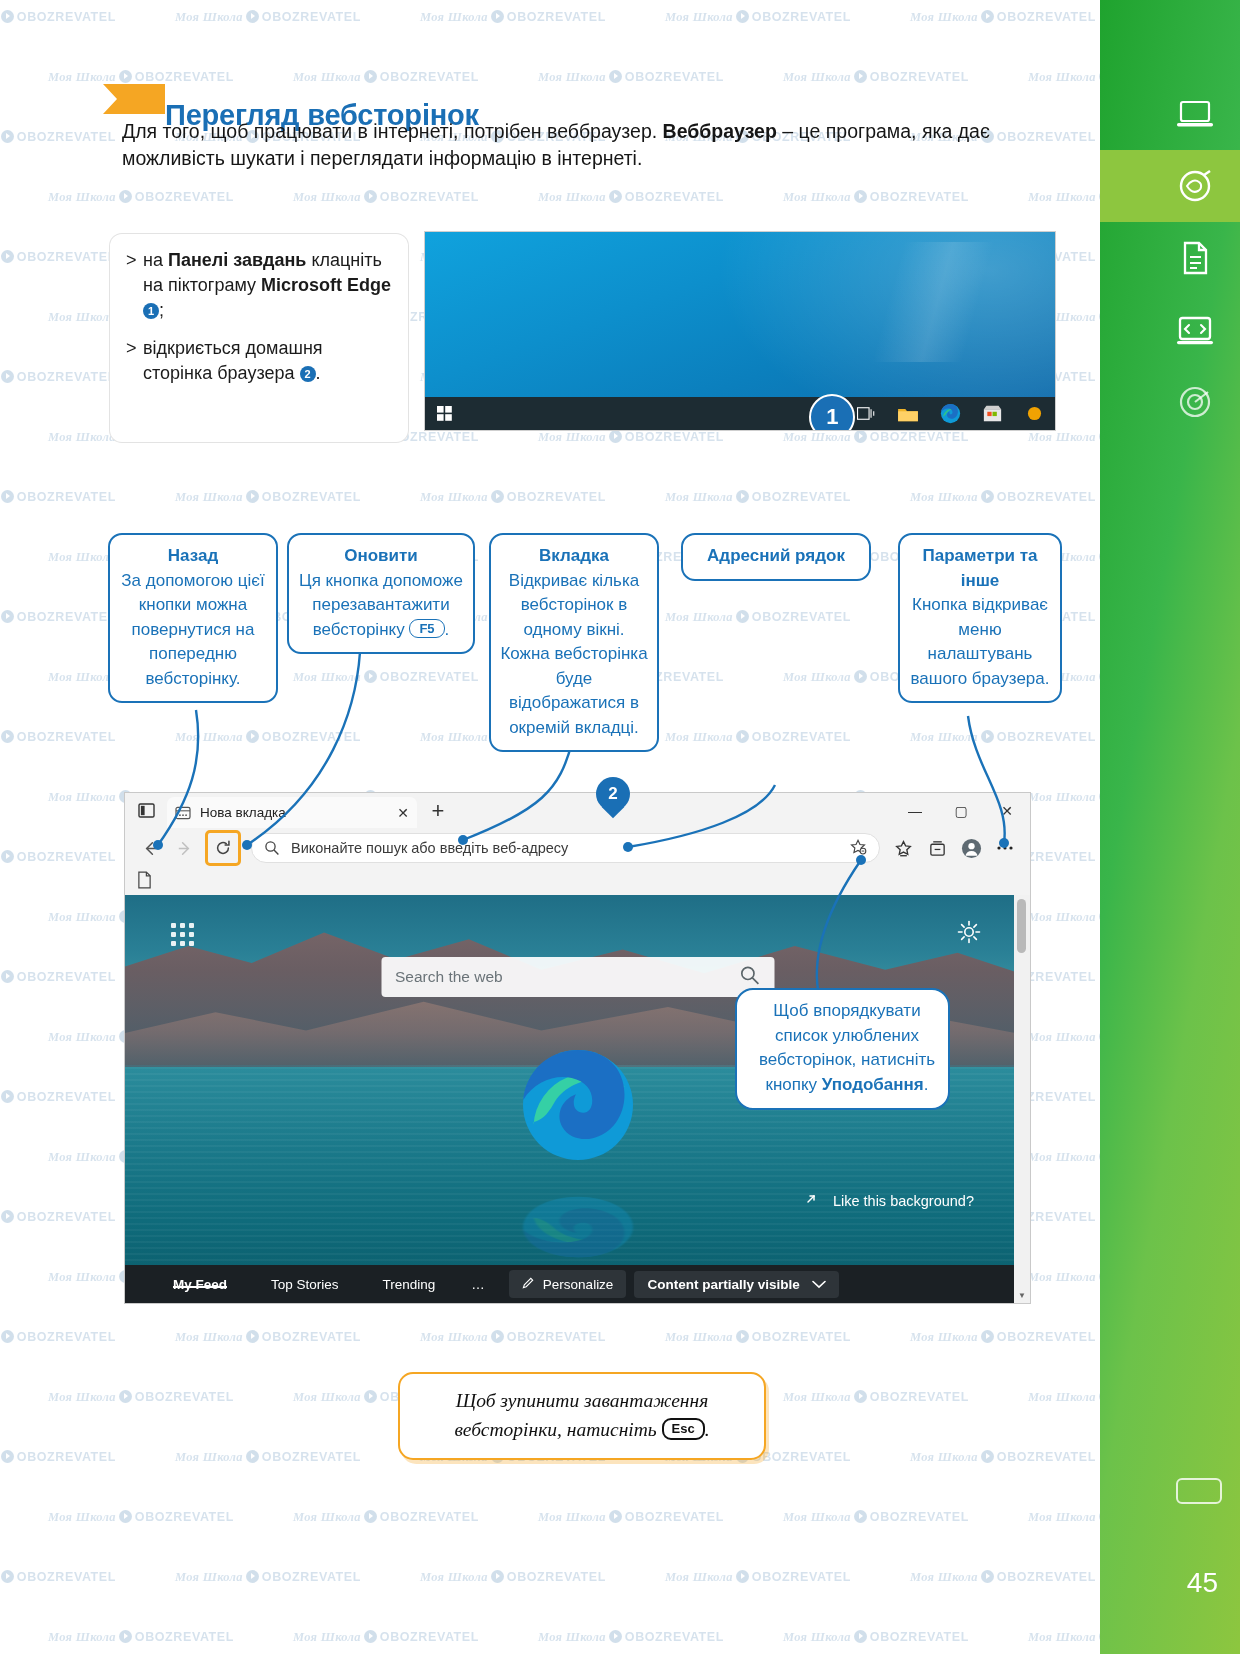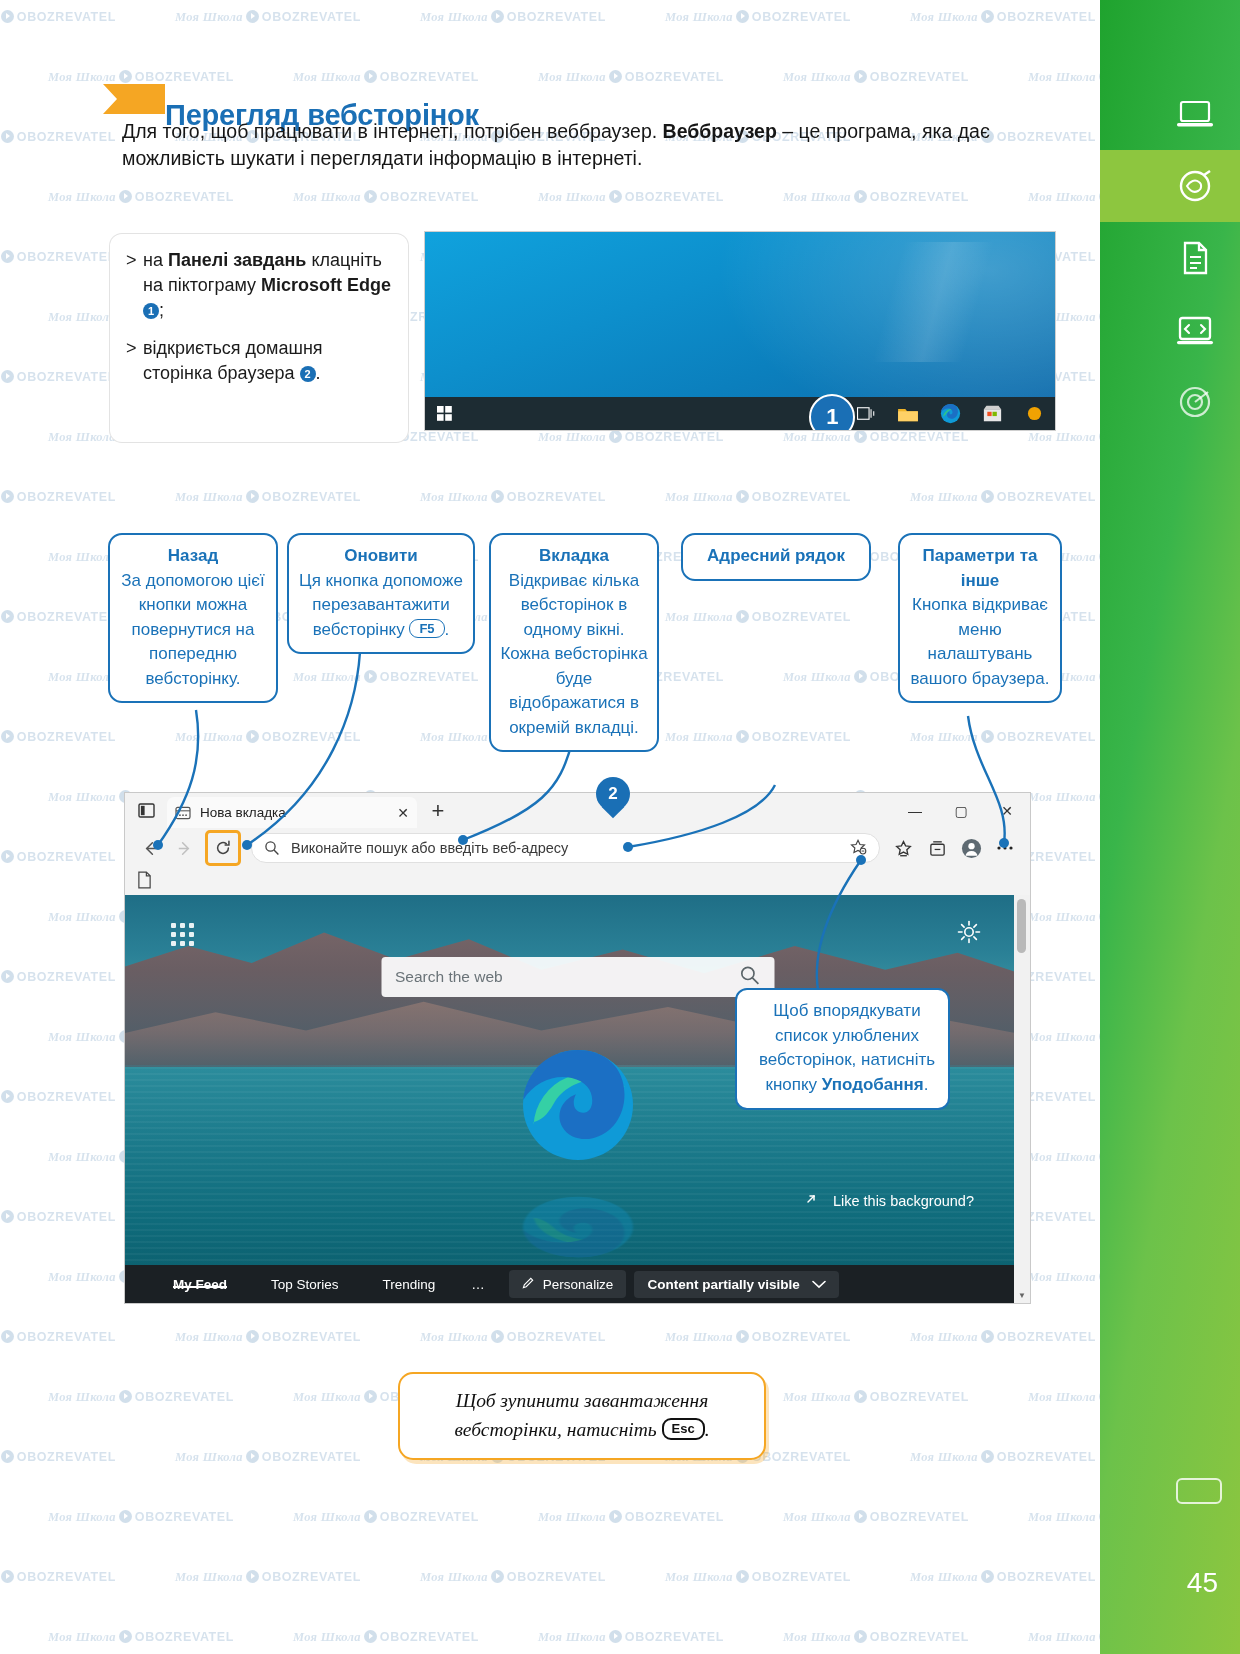--- a/index.html
+++ b/index.html
@@ -275,21 +275,21 @@
     background:#2e3439;border-radius:4px;padding:6px 13px;margin-left:8px;font-weight:bold;
   }
   .vscroll{
     position:absolute;right:0;top:0;bottom:0;width:16px;background:#f1f1f1;
   }
   .vscroll .thumb{position:absolute;left:3px;top:4px;width:9px;height:54px;background:#b9b9b9;border-radius:5px;}
   .vscroll .ar{position:absolute;left:0;width:16px;height:16px;display:flex;align-items:center;justify-content:center;color:#666;font-size:8px;}
 
   .fav-co{
     position:absolute;left:735px;top:988px;z-index:6;width:215px;
-    border:2.2px solid #1a72b8;border-radius:12px;background:#fff;
+    border:2.2px solid #1a72b8;border-radius:18px;background:#fff;
     text-align:center;color:#1a72b8;font-size:17px;line-height:24.5px;
     padding:9px 8px 11px 17px;
   }
   .fav-co b{font-weight:bold;}
 
   
   .note{
     position:absolute;left:398px;top:1372px;width:368px;z-index:4;
     border:2.4px solid #f5a623;border-radius:15px;background:#fff;
     padding:12px 18px 14px 18px;

